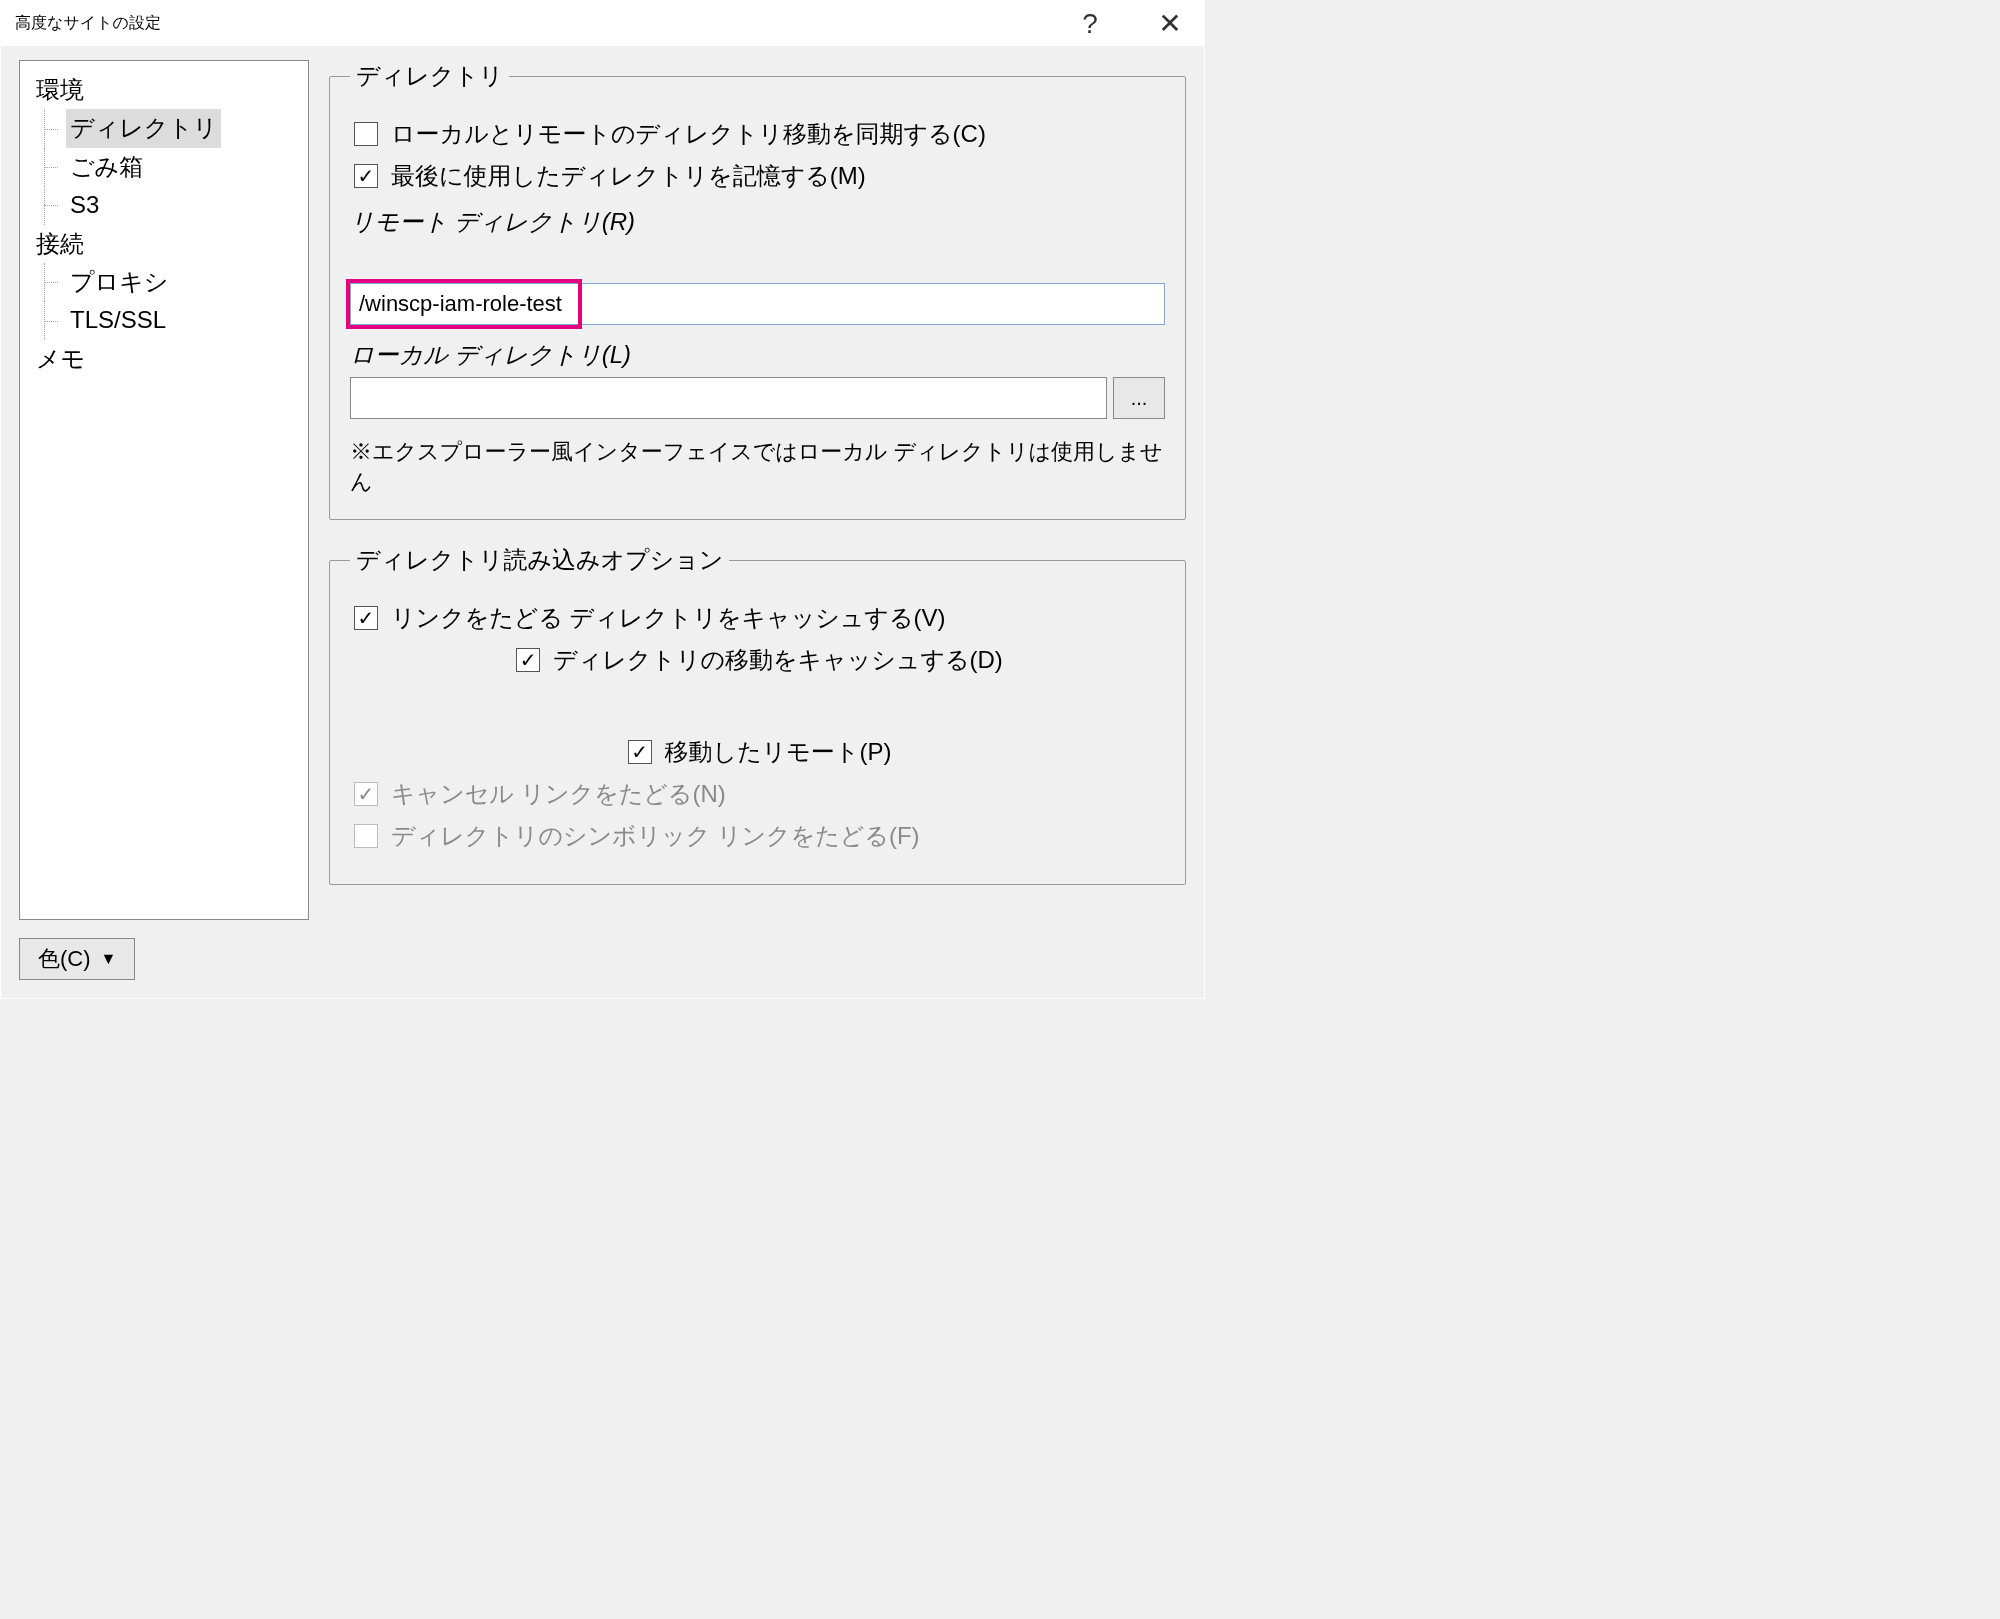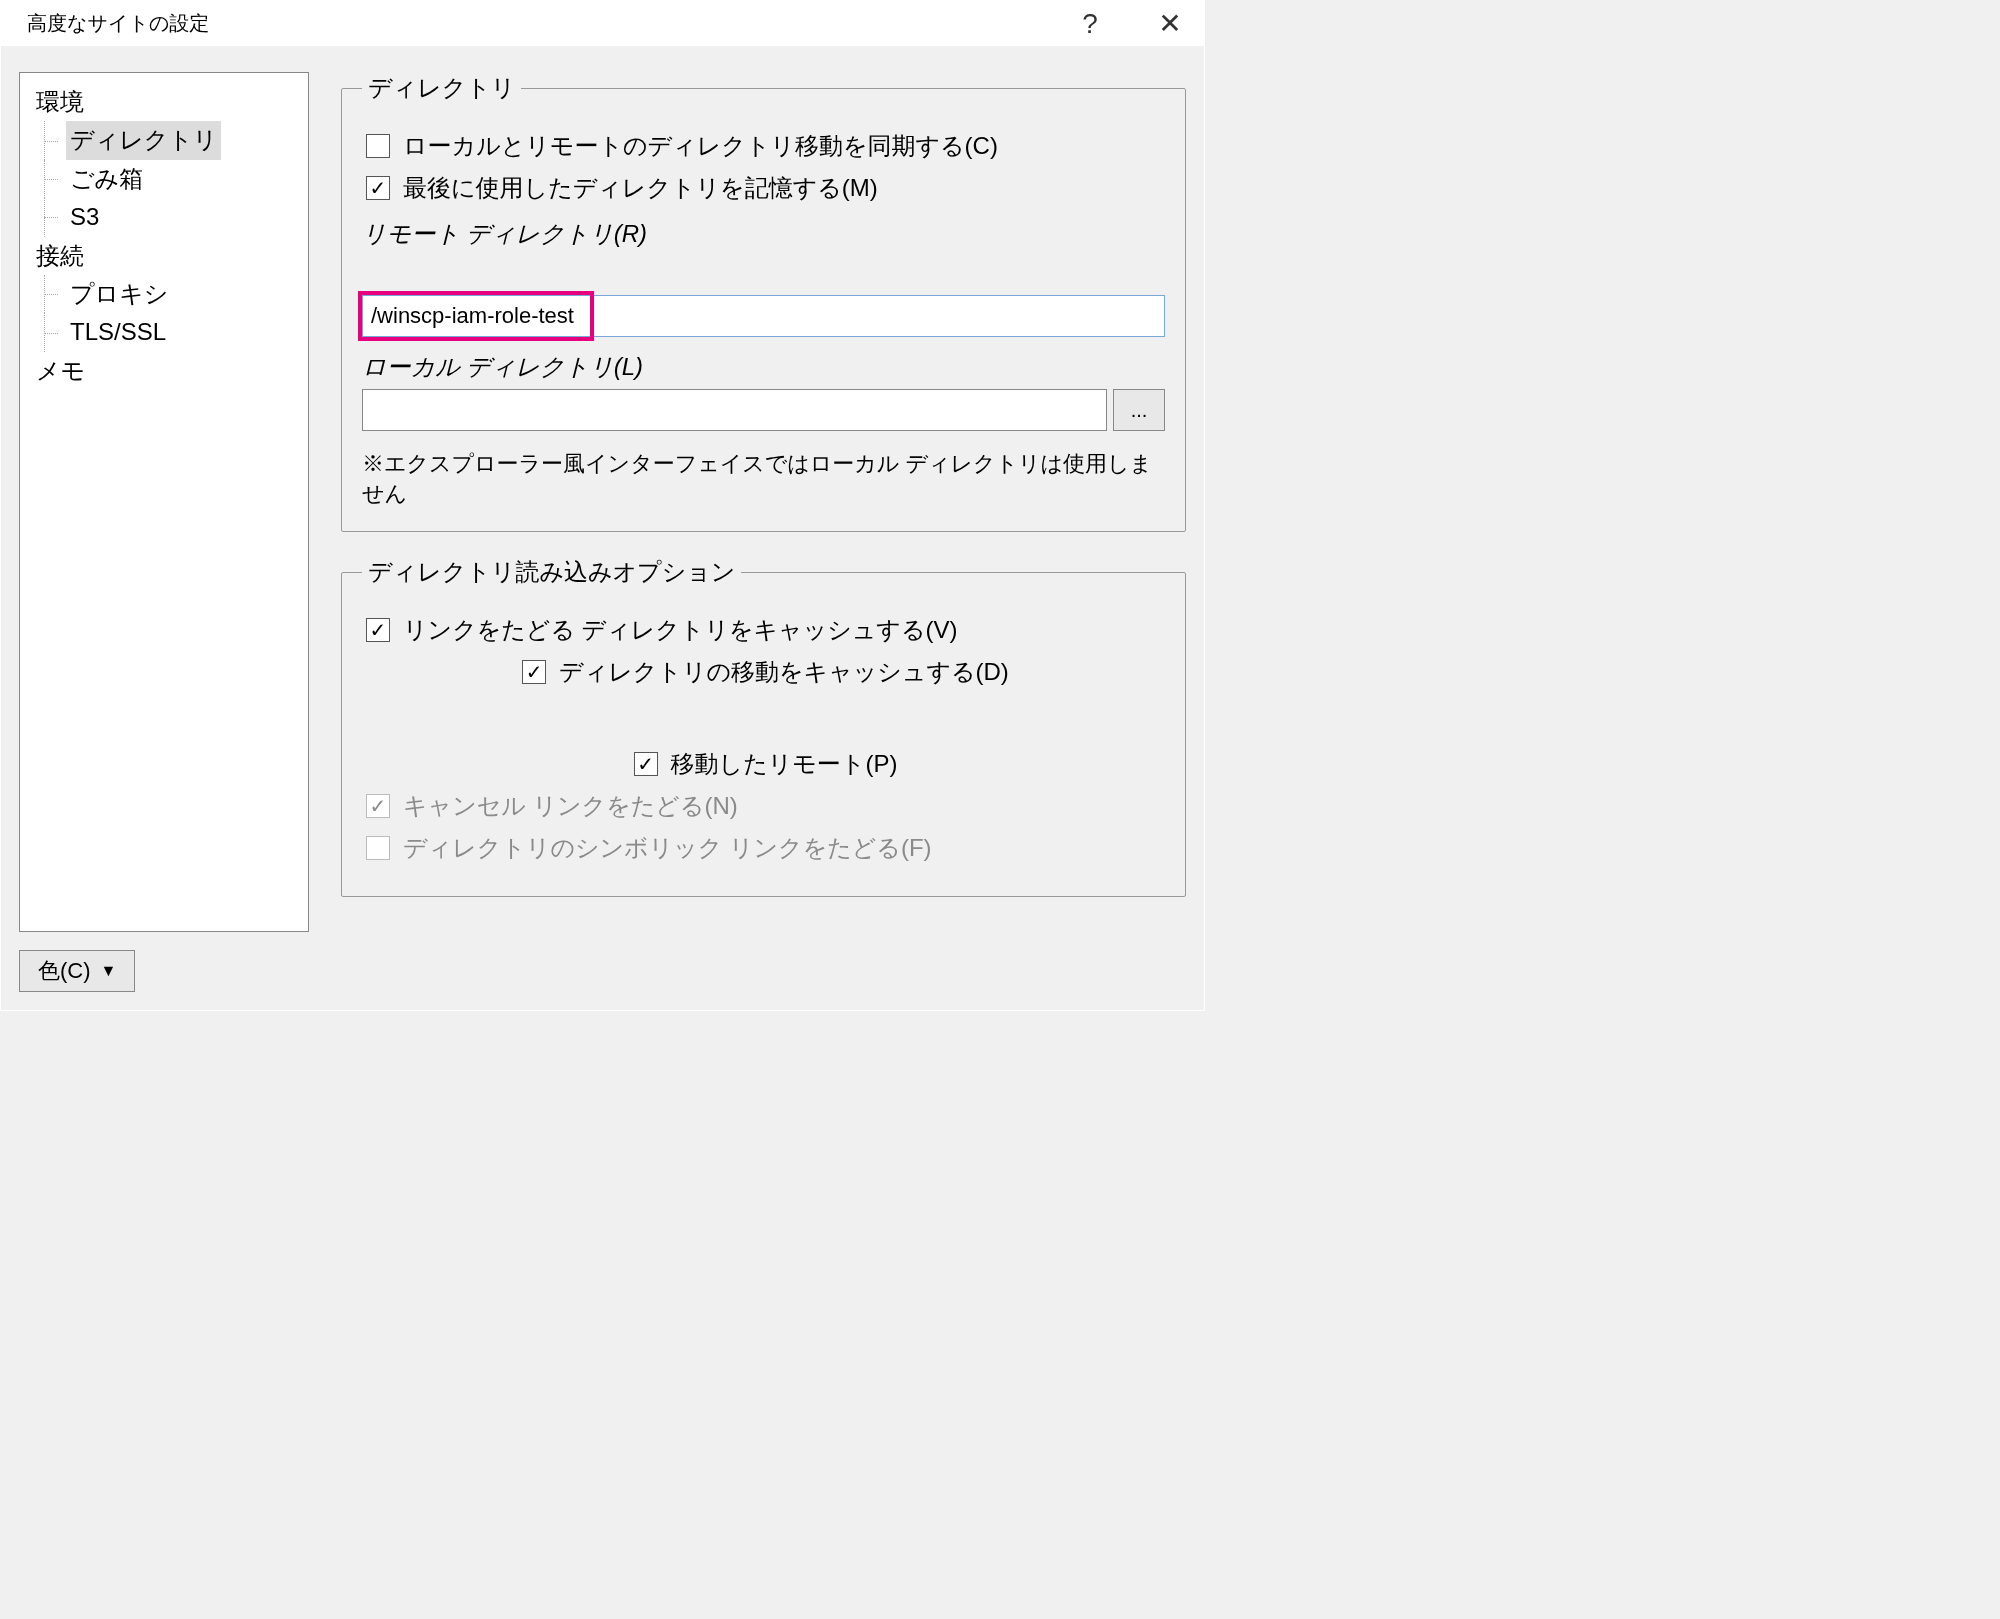--- a/index.html
+++ b/index.html
@@ -12,25 +12,25 @@
     width: 1205px;
   }
 
   .window { width: 1205px; background:#f0f0f0; border:1px solid #fff; padding-bottom:12px;}
 
   .titlebar {
     display:flex; align-items:center; justify-content:space-between;
     padding:6px 14px 6px 14px;
     background:#fff;
   }
-  .titlebar .title { font-size:20px;margin-left:12px; }
+  .titlebar .title { font-size:16px; }
   .titlebar .ctrls { display:flex; gap:40px; align-items:center; font-size:28px; color:#333;}
   .titlebar .ctrl  { width:40px; text-align:center; }
 
-  .body { display:flex; padding:26px 18px 0 18px; gap:32px; }
+  .body { display:flex; padding:14px 18px 0 18px; gap:20px; }
 
   .tree-wrap { }
   .tree {
     width:290px; height:860px; background:#fff; border:1px solid #888;
     padding:10px 6px; font-size:24px; line-height:1.6;
   }
   .tree .lvl0 { padding-left:6px; }
   .tree .lvl1 { padding-left:40px; position:relative; }
   .tree .lvl1::before{
     content:""; position:absolute; left:18px; top:0; bottom:0;

